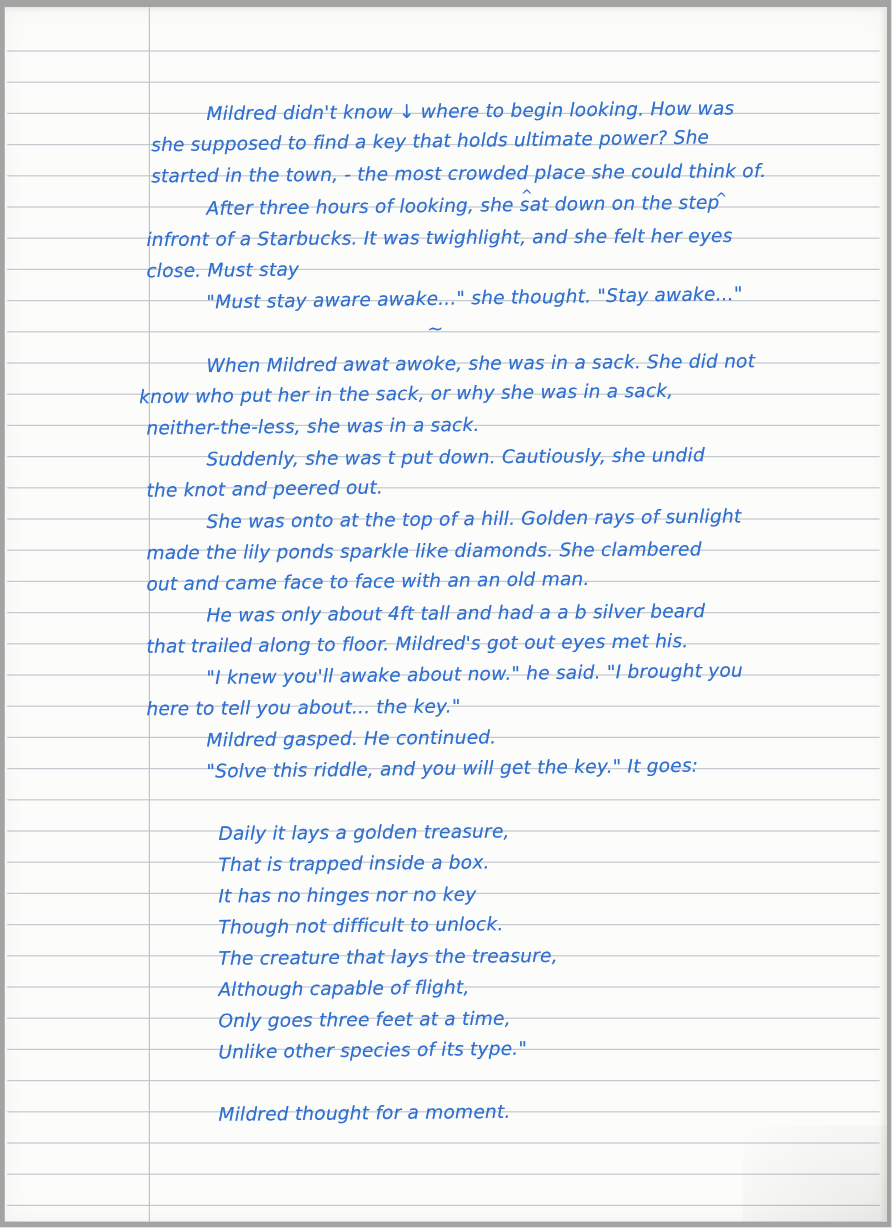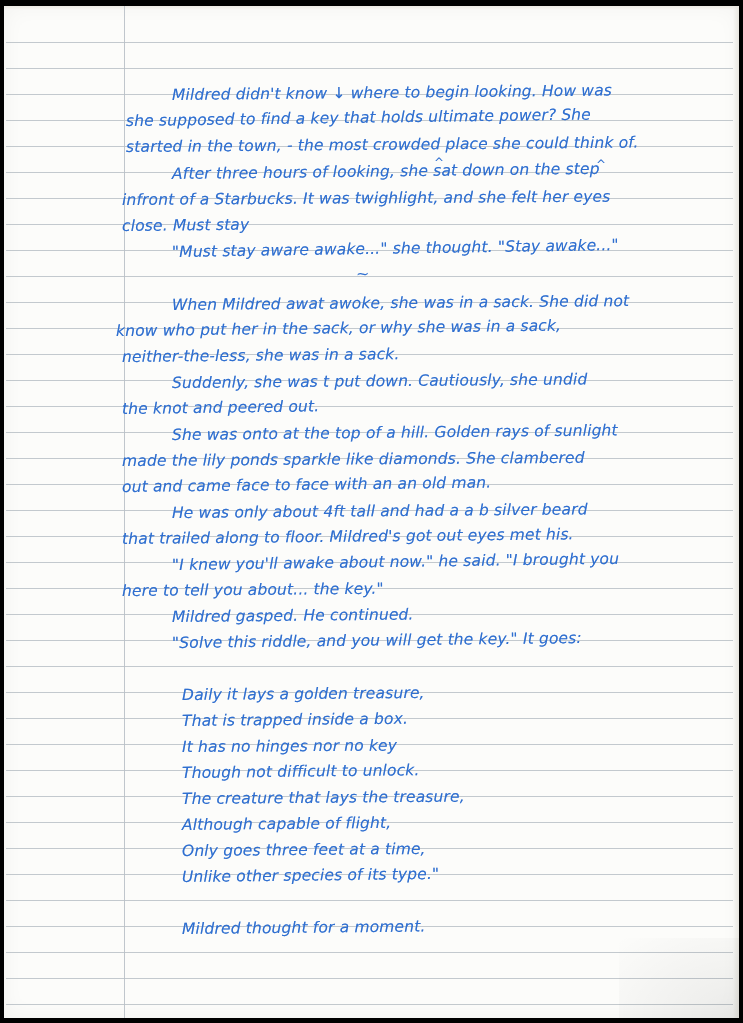--- a/index.html
+++ b/index.html
@@ -4,21 +4,21 @@
 <style>
   html, body {
     margin: 0;
     padding: 0;
     background: #ffffff;
   }
   #page {
     position: relative;
     width: 743px;
     height: 1023px;
-    background: #000000;
+    background: #a3a3a3;
     overflow: hidden;
     font-family: "DejaVu Sans", sans-serif;
   }
 
   
   .paper {
     position: absolute;
     left: 4px;
     top: 6px;
     width: 735px;

